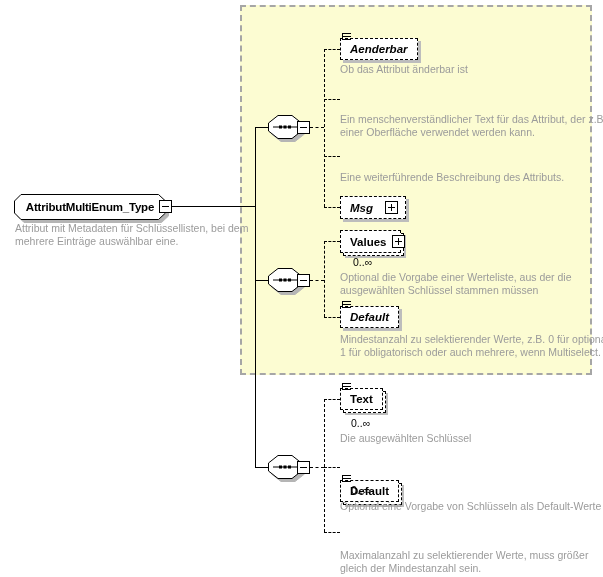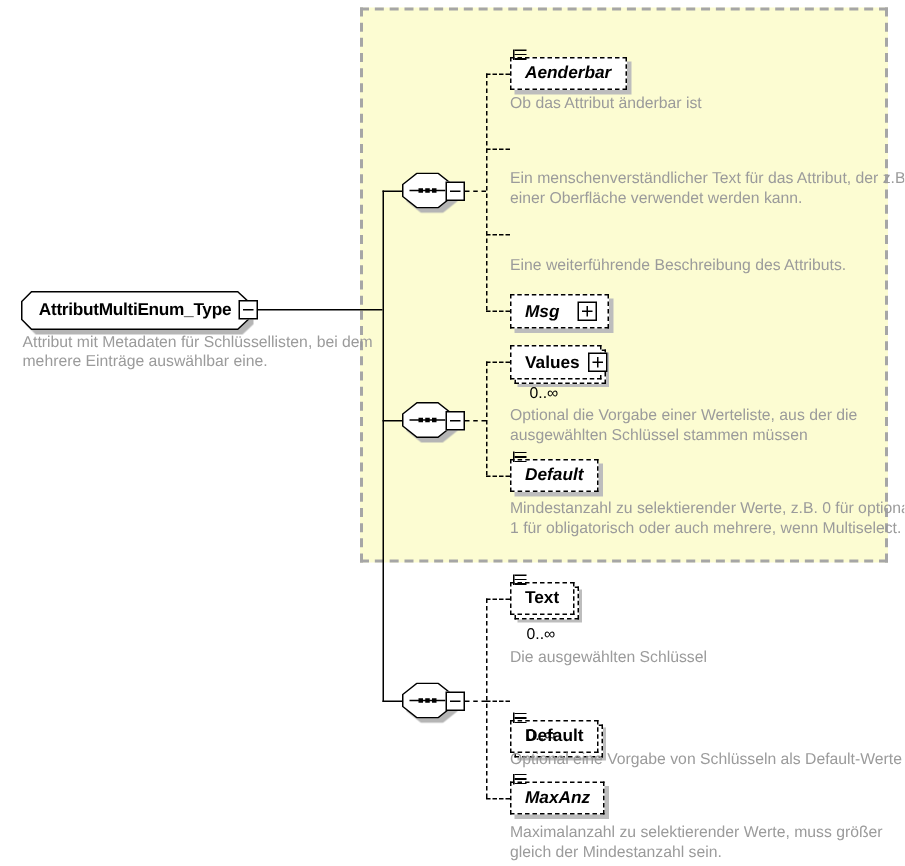--- a/index.html
+++ b/index.html
@@ -186,21 +186,15 @@
   <div class="elwrap" style="left:340px;top:480px;">
     <div class="stack"></div>
     <div class="el">
         <span class="lines"></span>
       <span>Default</span>
       </div>
   </div>
   <div class="card" style="left:351px;top:484px;">0..∞</div>
   <div class="desc" style="left:340px;top:500px;width:285px;">Optional eine Vorgabe von Schlüsseln als Default-Werte</div>
 
-  <div class="elwrap" style="left:340px;top:521px;">
-    <div class="el shadow">
-        <span class="lines"></span>
-      <span>MaxAnz</span>
-      </div>
-  </div>
   <div class="desc" style="left:340px;top:549px;width:275px;">Maximalanzahl zu selektierender Werte, muss größer gleich der Mindestanzahl sein.</div>
 
 </div>
 
 </body></html>

